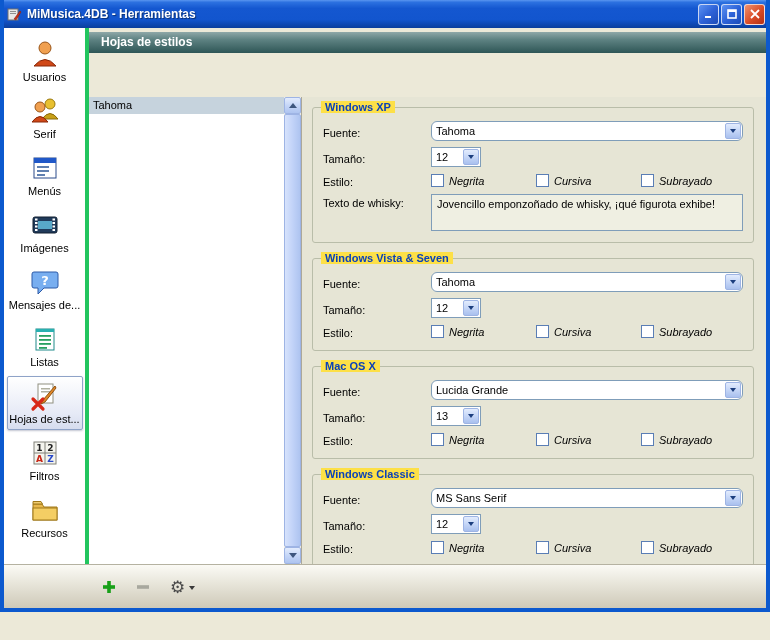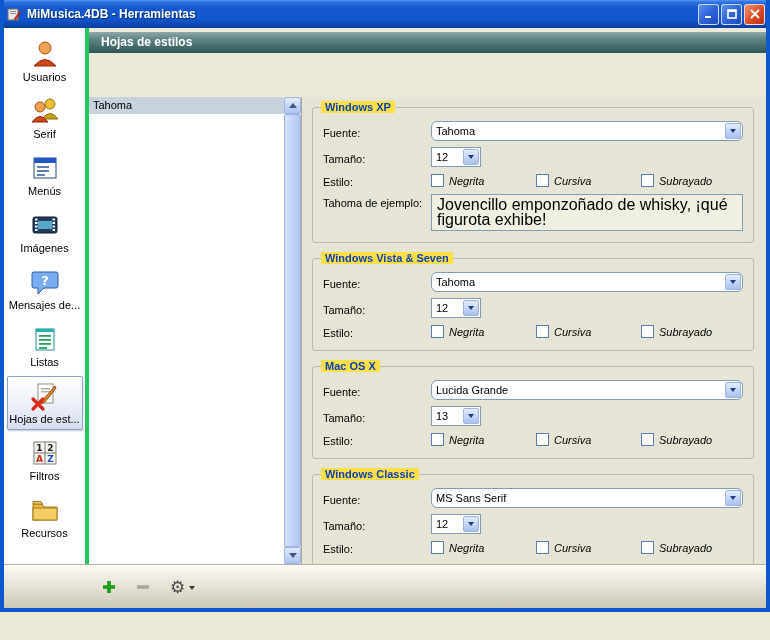--- a/index.html
+++ b/index.html
@@ -53,21 +53,21 @@
   .combo.size { width:50px; flex:0 0 50px; }
   .combo-text { flex:1; padding-left:4px; font-size:11px; white-space:nowrap; overflow:hidden; }
   .combo-btn { width:16px; height:16px; margin:1px; flex:0 0 16px; background:linear-gradient(180deg,#E3ECFD 0%, #C5D6F7 50%, #A9C0EE 100%); border:1px solid #9EB4E4; border-radius:2px; display:flex; align-items:center; justify-content:center; }
   .combo-btn .tri { width:0; height:0; border-left:3px solid transparent; border-right:3px solid transparent; border-top:4px solid #1C3E7E; }
 
   .style-controls { flex:1; display:flex; }
   .cb-group { width:105px; flex:0 0 105px; display:flex; align-items:center;font-style:italic; }
   .checkbox { width:13px; height:13px; background:#fff; border:1px solid #5A7EB5; margin-right:5px; flex:0 0 13px; }
   .cb-label { font-size:11px; white-space:nowrap; }
 
-  .sample-box { flex:1; height:37px; border:1px solid #7F9DB9; background:#EFEFE2; padding:2px 5px; font-size:16px; line-height:15px; overflow:hidden; }
+  .sample-box { flex:1; height:37px; border:1px solid #7F9DB9; background:#EFEFE2; padding:2px 5px; font-size:11px; line-height:15px; overflow:hidden; }
 
   
   .bottom-toolbar { height:44px; flex:0 0 44px; border-top:1px solid #B5B2A1; background:linear-gradient(180deg,#FBFAF5 0%, #E9E7DC 40%, #CEC9B8 100%); display:flex; align-items:center; padding-left:98px; gap:20px; }
   .tb-btn { display:flex; align-items:center; justify-content:center; height:22px; }
   .gear-glyph { font-family:"DejaVu Sans",sans-serif; font-size:17px; color:#4A4A4A; line-height:20px; }
   .caret { width:0; height:0; border-left:3px solid transparent; border-right:3px solid transparent; border-top:4px solid #3A3A3A; margin-left:4px; margin-top:3px; }
 </style>
 </head>
 <body>
 
@@ -278,21 +278,21 @@
                     <span class="checkbox"></span>
                     <span class="cb-label">Cursiva</span>
                   </span>
                 <span class="cb-group">
                     <span class="checkbox"></span>
                     <span class="cb-label">Subrayado</span>
                   </span>
               </div>
             </div>
             <div class="row top">
-              <span class="row-label">Tahoma de ejemplo:</span>
+              <span class="row-label">Texto de whisky:</span>
               <div class="sample-box">Jovencillo emponzoñado de whisky, ¡qué figurota exhibe!</div>
             </div>
           </div>
 
           <div class="section">
             <span class="section-title">Windows Vista &amp; Seven</span>
             <div class="row">
               <span class="row-label">Fuente:</span>
               <div class="combo font">
                 <span class="combo-text">Tahoma</span>

